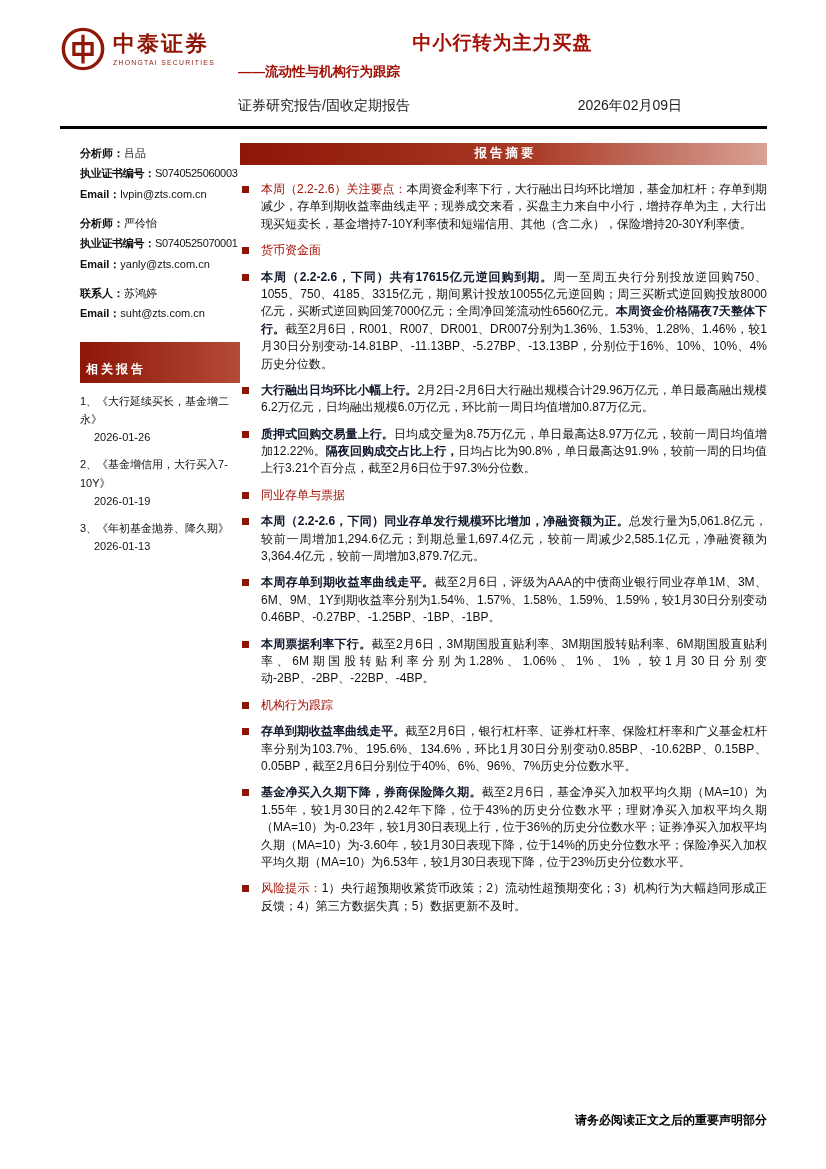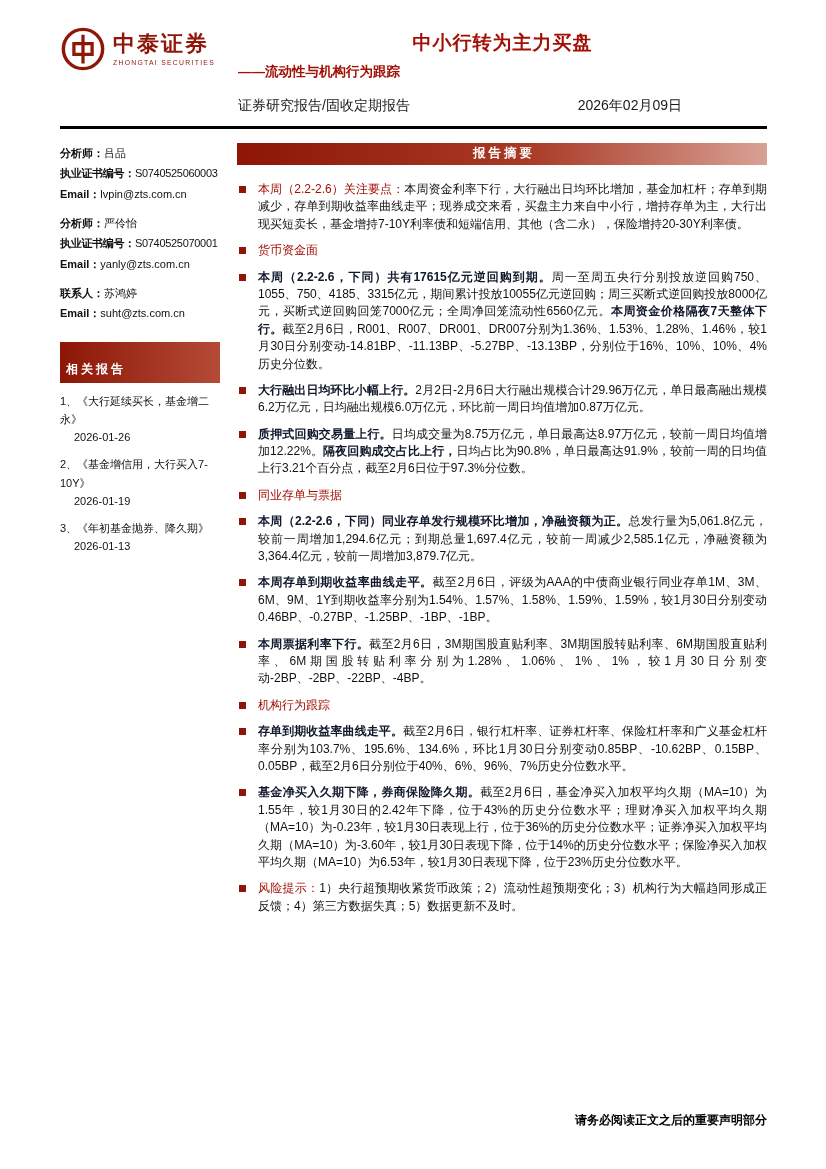--- a/index.html
+++ b/index.html
@@ -14,21 +14,21 @@
   .logo-cn { font-family:Liberation Serif, serif; font-size:22px; font-weight:700; color:#8E1708; letter-spacing:2px; line-height:1.1; }
   .logo-en { font-size:6.8px; color:#8E1708; letter-spacing:1.3px; margin-top:3px; }
   .head-right { flex:1; padding-top:4px; }
   .doc-title { text-align:center; font-size:19px; font-weight:700; color:#A21005; letter-spacing:1px; }
   .doc-subtitle { text-align:left; font-size:13.5px; font-weight:700; color:#A21005; margin-top:7px; }
 
   .meta-row { display:flex; justify-content:space-between; margin-left:178px; margin-top:16px; padding-right:85px; font-size:14px; color:#1a1a1a; }
   .rule { height:3px; background:#000; margin-top:11px; }
 
   
-  .columns { display:flex; gap:17px; margin-top:14px; }
+  .columns { display:flex; margin-top:14px;margin-left:20px; }
 
   .sidebar { width:160px; font-size:11px; line-height:1.85; color:#111; }
   .analyst-block { margin-bottom:9px; }
   .lbl { font-weight:700; }
   .cert-line { white-space:nowrap; letter-spacing:-0.3px; }
   .related-bar { margin-top:18px; background:linear-gradient(90deg,#8D1606,#B44B37); color:#fff; font-weight:700; font-size:12px; letter-spacing:3px; padding:16px 6px 3px 6px; }
   .related-item { margin-top:9px; line-height:1.65; }
   .related-date { margin-left:14px; }
 
   .main { flex:1; }

